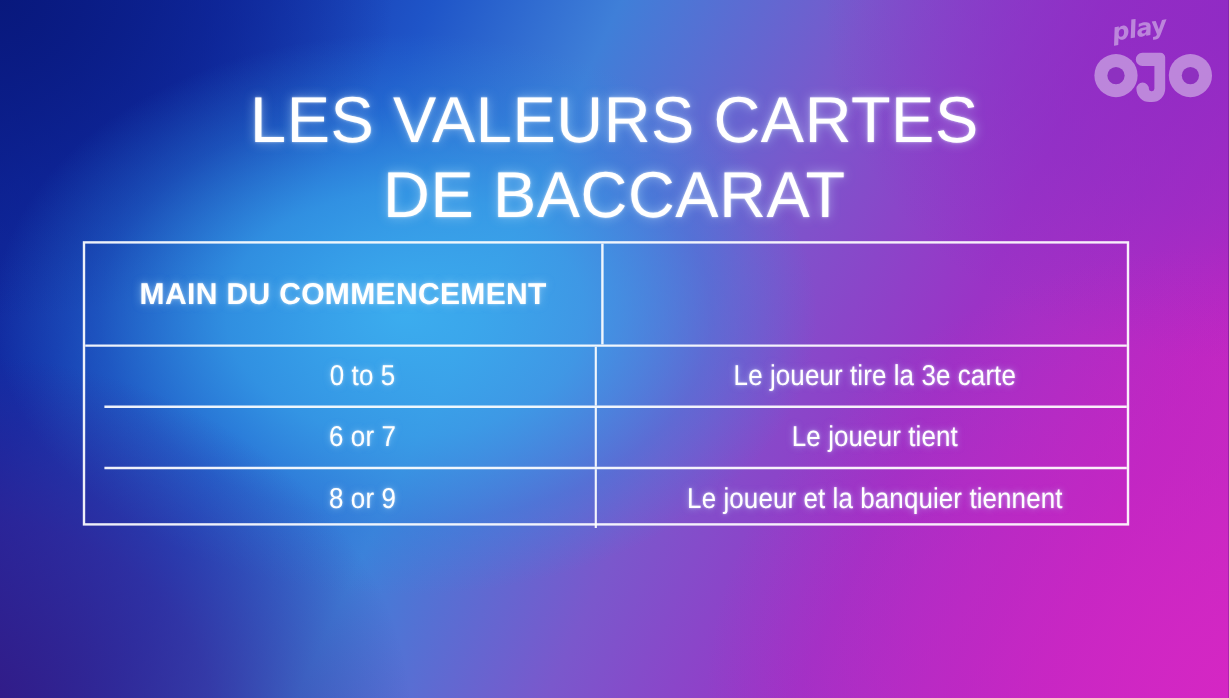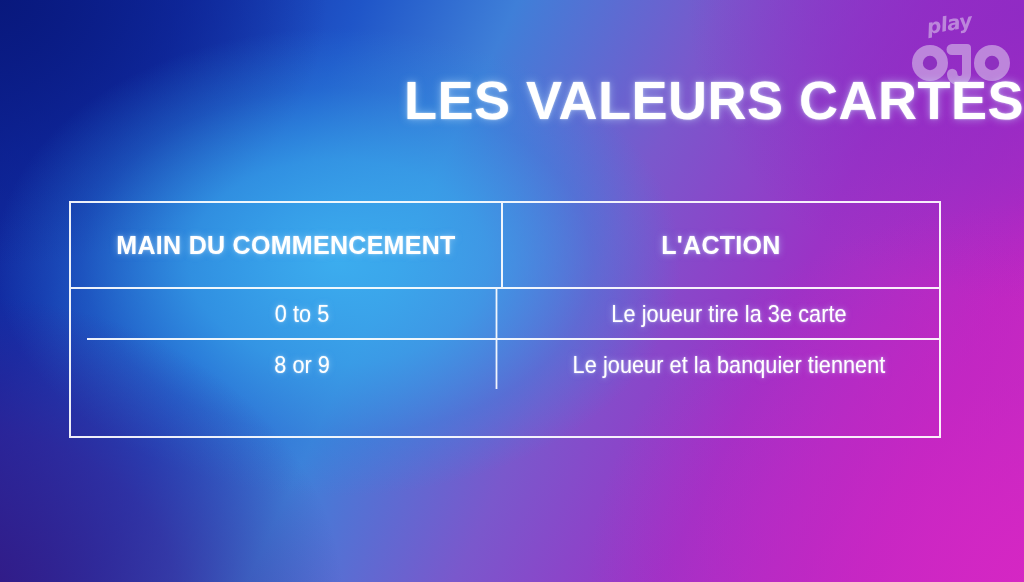--- a/index.html
+++ b/index.html
@@ -79,25 +79,25 @@
     height: 80px;
     opacity: 0.62;
   }
 
   
   .title {
     position: absolute;
     left: 0;
     top: 33px;
     width: 1024px;
-    text-align: right;
+    text-align: center;
     color: #ffffff;
     font-size: 54px;
     line-height: 1.17;
-    font-weight: 700;
+    font-weight: 400;
     letter-spacing: 0.5px;
     text-shadow: 0 0 9px rgba(200,235,255,0.55), 0 0 2px rgba(255,255,255,0.7);
   }
   .title-line { display: block; white-space: nowrap; }
 
   
   .table {
     position: absolute;
     left: 69px;
     top: 201px;
@@ -181,38 +181,42 @@
         <g>
           <circle cx="84" cy="55" r="18" fill="#d7bdea"></circle>
           <circle cx="84" cy="55" r="7.2" fill="#8b34bd"></circle>
         </g>
       </g>
     </svg>
   </div>
 
   <h1 class="title">
     <span class="title-line">LES VALEURS CARTES</span>
+    <span class="title-line">DE BACCARAT</span>
   </h1>
 
   <div class="table">
 
     <div class="row row-header">
       <div class="cell cell-left cell-header">
         <div>
           <span class="hdr-l1">MAIN DU COMMENCEMENT</span>
         </div>
       </div>
-      <div class="cell cell-right cell-header">L'ACTION</div>
     </div>
 
     <div class="row row-body">
       <div class="cell cell-left cell-body">0 to 5</div>
       <div class="cell cell-right cell-body">Le joueur tire la 3e carte</div>
     </div>
 
+    <div class="row row-body">
+      <div class="cell cell-left cell-body">6 or 7</div>
+      <div class="cell cell-right cell-body">Le joueur tient</div>
+    </div>
 
     <div class="row row-body">
       <div class="cell cell-left cell-body">8 or 9</div>
       <div class="cell cell-right cell-body">Le joueur et la banquier tiennent</div>
     </div>
 
   </div>
 
 </div>
 

